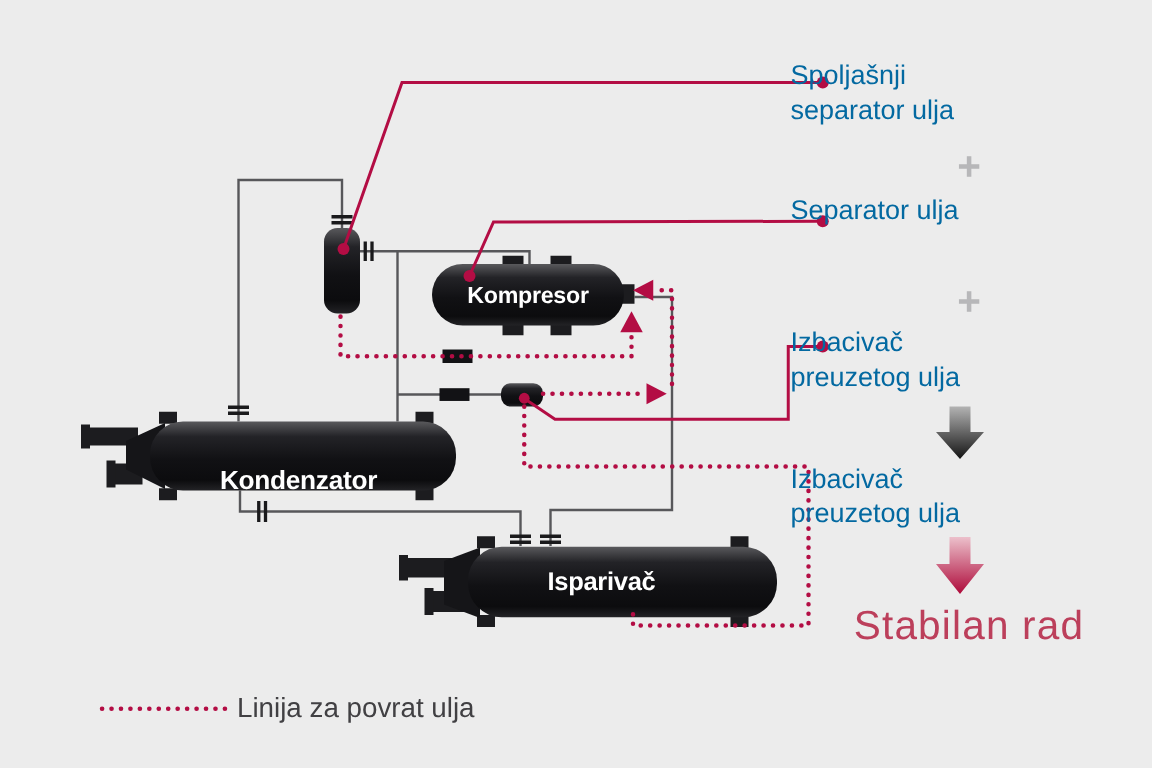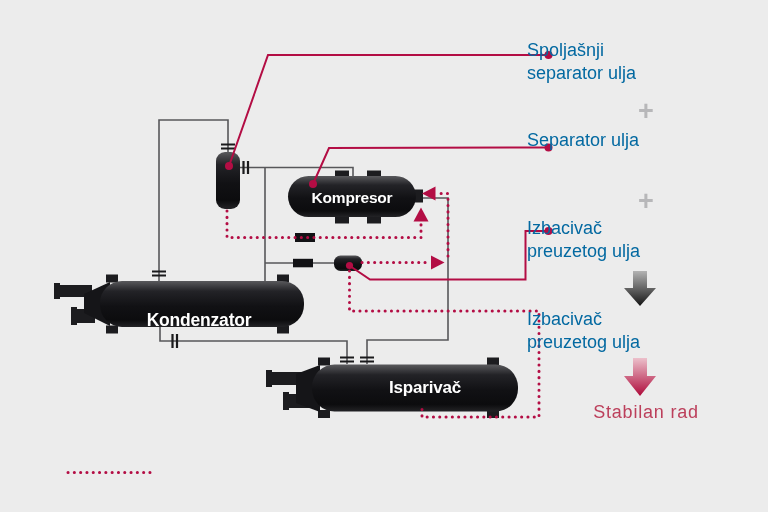--- a/index.html
+++ b/index.html
@@ -7,33 +7,33 @@
     position:relative;width:768px;height:512px;background:#ececec;
     font-family:"Liberation Sans",sans-serif;overflow:hidden;
   }
   .diagram-svg{position:absolute;left:0;top:0;}
   .tank-label{
     position:absolute;color:#ffffff;font-weight:700;text-align:center;
     letter-spacing:-0.2px;line-height:1.1;
   }
   .lbl-kompresor{left:288px;top:189px;width:128px;font-size:15.5px;text-align:center;}
   .lbl-kondenzator{left:94px;top:294px;width:210px;font-size:17.5px;margin-top:17px;}
-  .lbl-isparivac{left:316px;top:379px;width:218px;font-size:17px;}
+  .lbl-isparivac{left:292px;top:379px;width:218px;font-size:17px;}
   .benefit{
     position:absolute;left:527px;width:238px;
     color:#0369a1;
   }
   .benefit .l{font-size:18px;line-height:22.5px;}
   .plus{
     position:absolute;left:527px;width:238px;text-align:center;
     color:#b7b7b9;font-size:27px;font-weight:700;line-height:24px;
   }
   .result{
     position:absolute;left:527px;width:238px;text-align:center;
-    color:#bc3f5b;font-size:18px;letter-spacing:0.8px;
+    color:#bc3f5b;font-size:27px;letter-spacing:0.8px;
   }
   .legend-label{
     position:absolute;left:158px;top:461px;font-size:18.5px;color:#414043;
   }
 </style>
 </head>
 <body>
 
 <div class="canvas">
 
@@ -165,14 +165,15 @@
   <div class="benefit" style="top:217px">
     <div class="l">Izbacivač</div>
     <div class="l">preuzetog ulja</div>
   </div>
   <div class="benefit" style="top:308px">
     <div class="l">Izbacivač</div>
     <div class="l">preuzetog ulja</div>
   </div>
   <div class="result" style="top:402px">Stabilan rad</div>
 
+  <div class="legend-label">Linija za povrat ulja</div>
 
 </div>
 
 </body></html>

